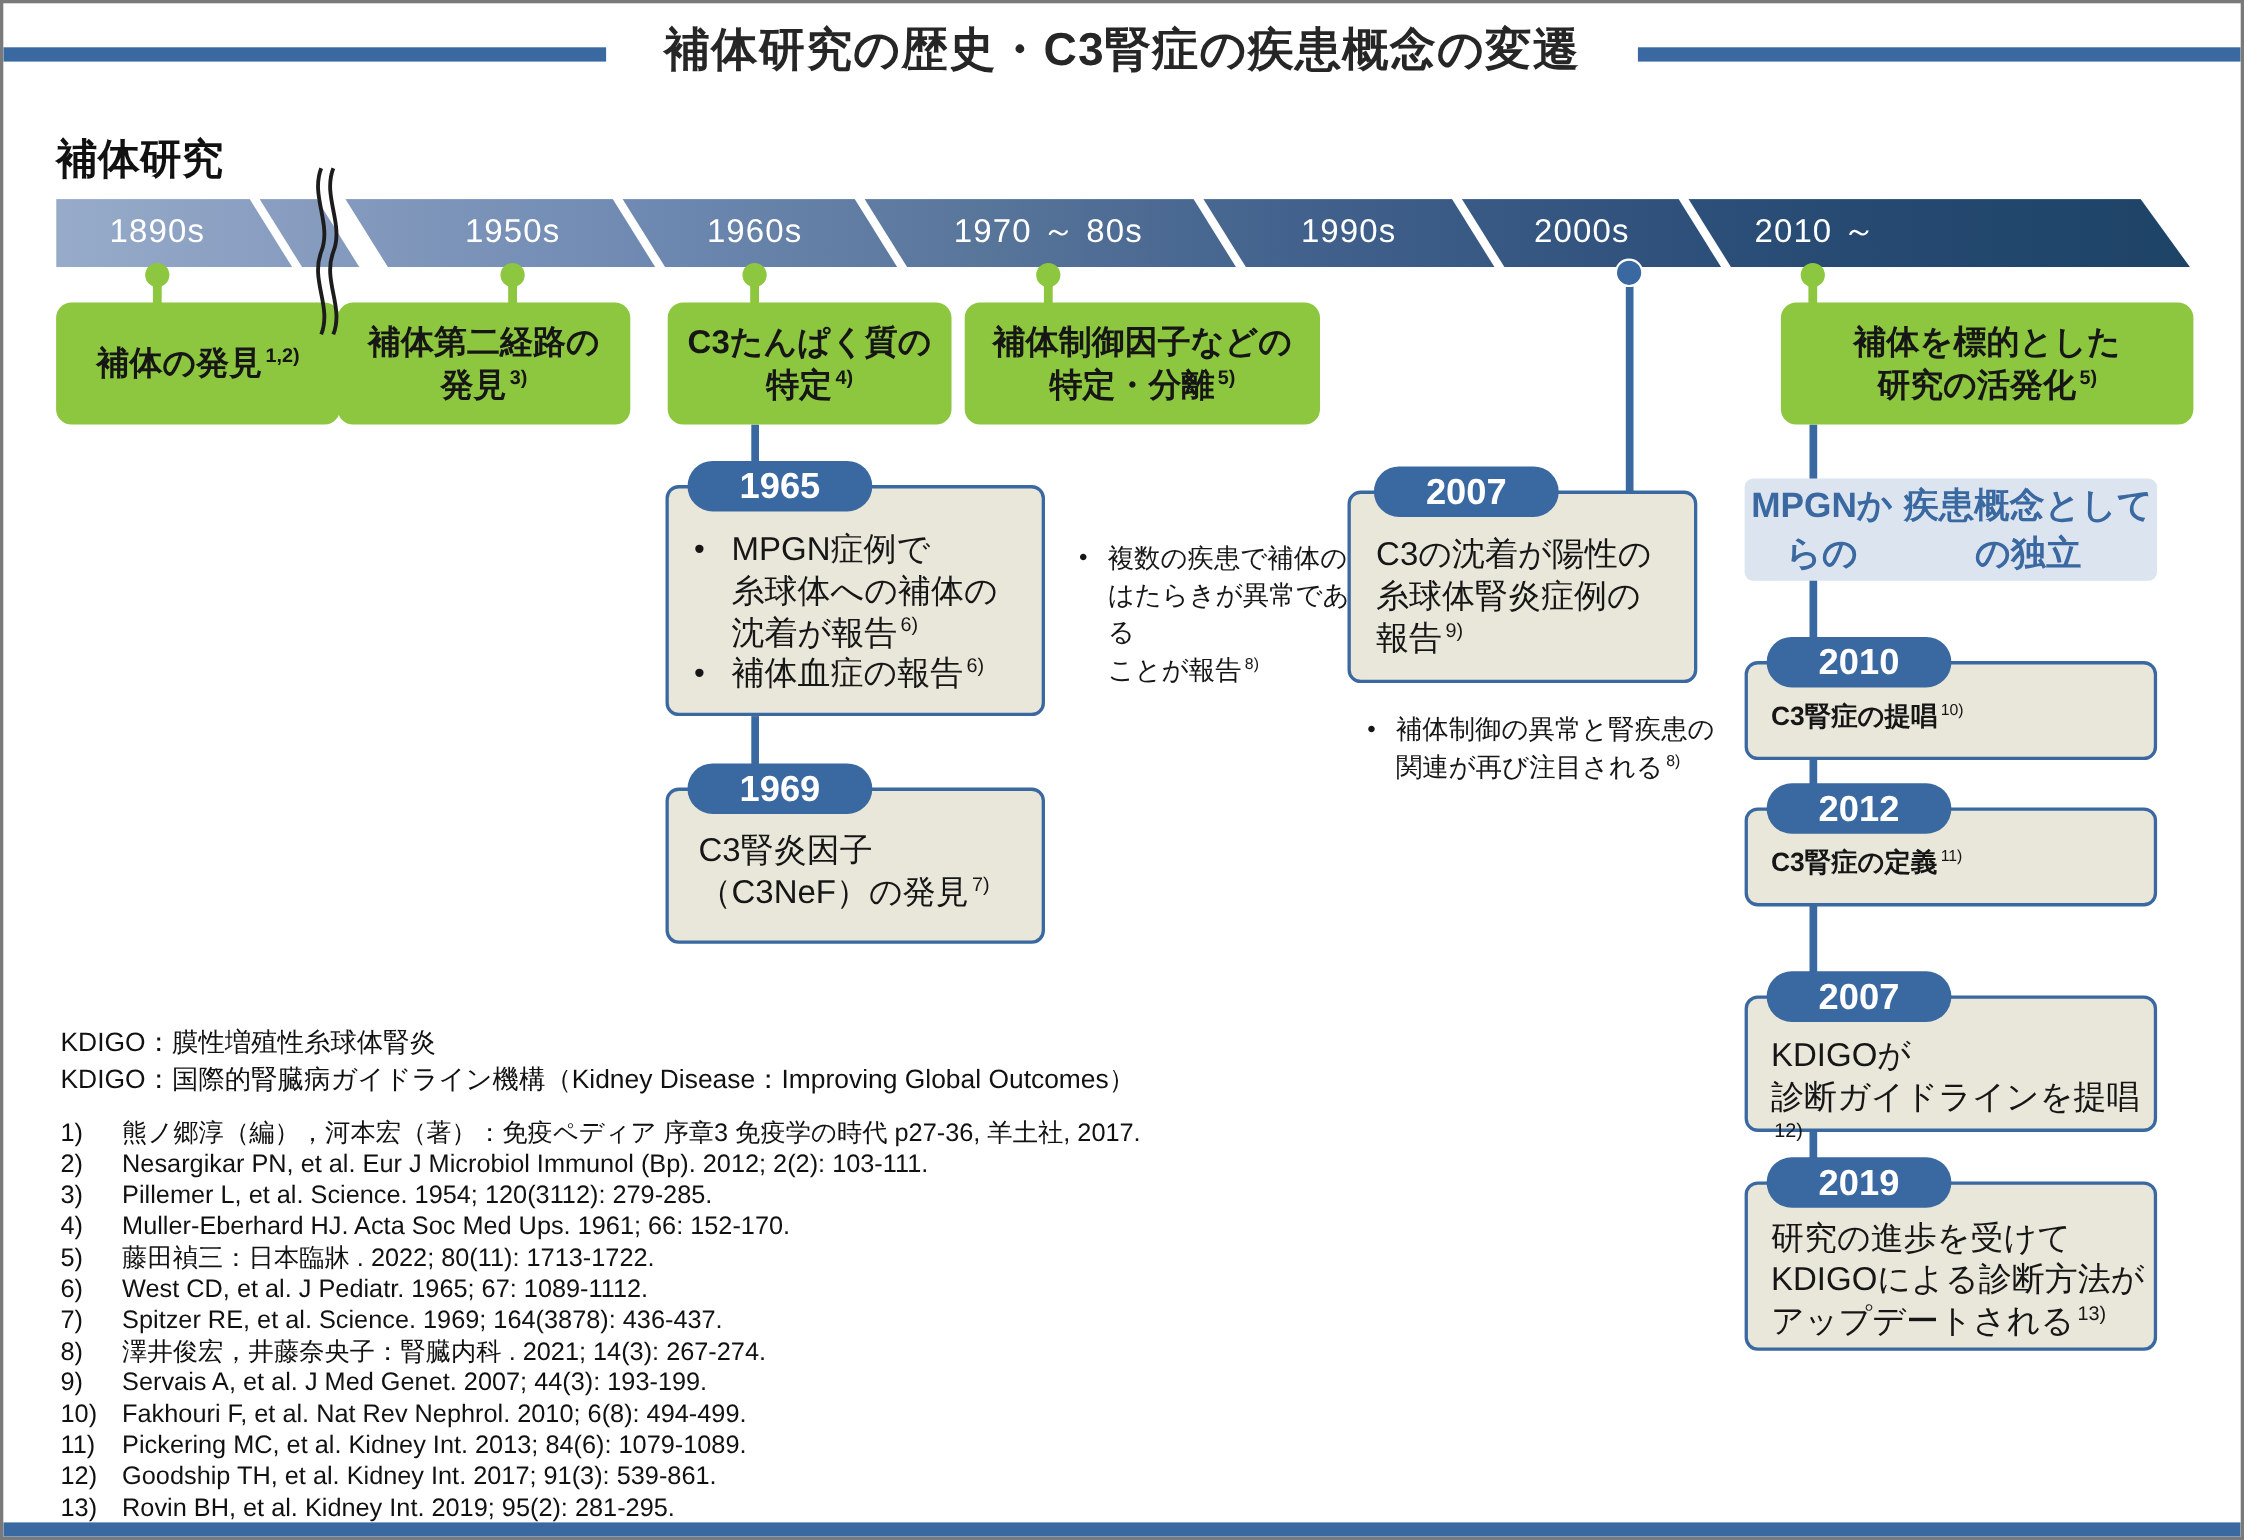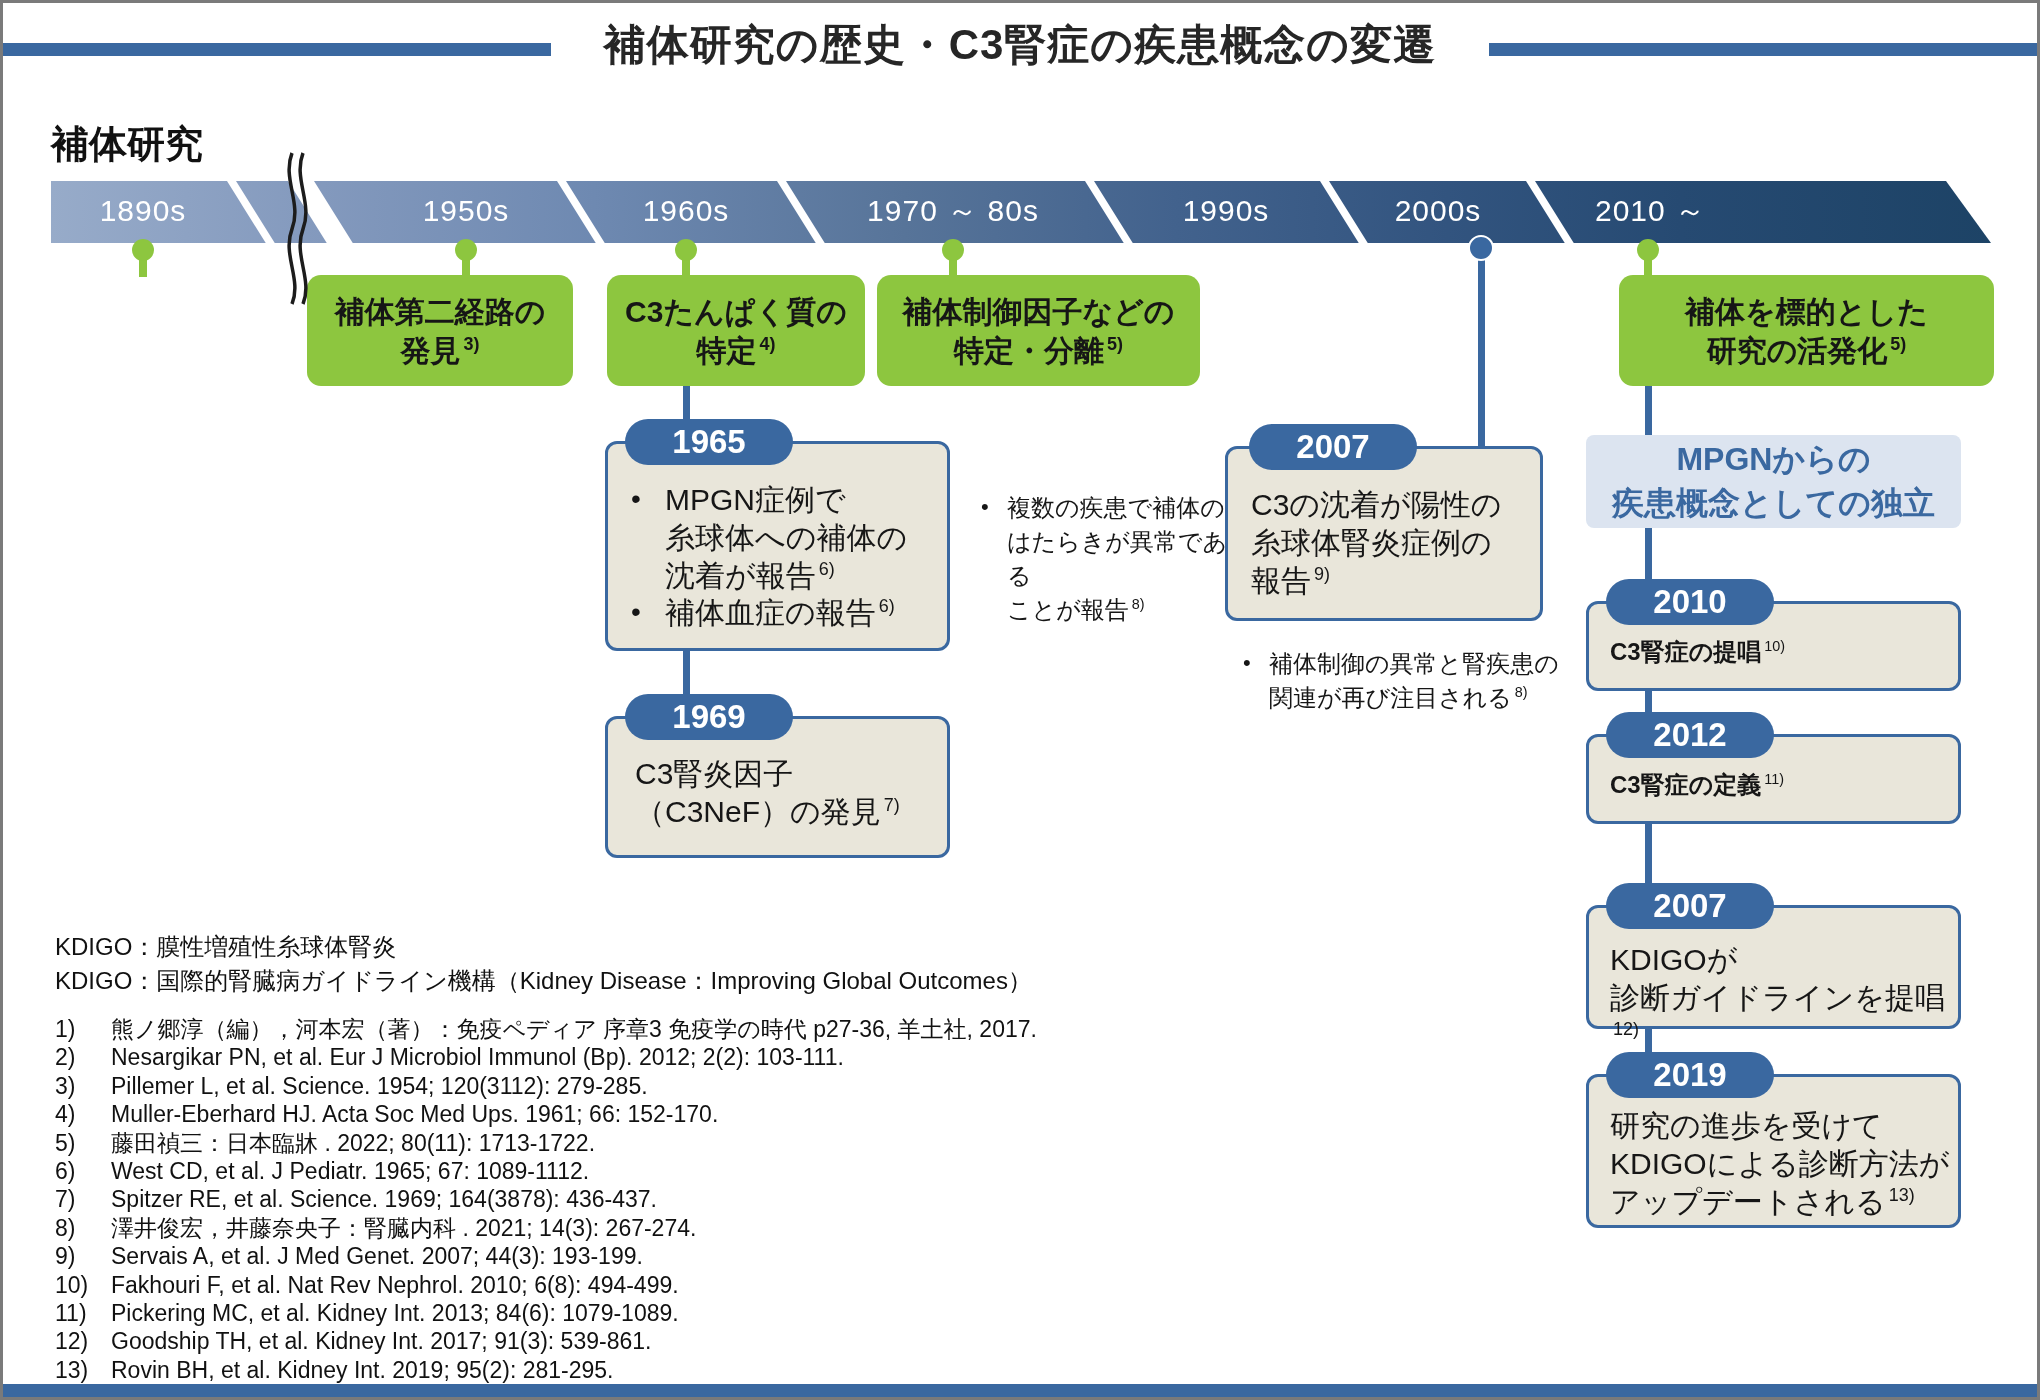--- a/index.html
+++ b/index.html
@@ -45,21 +45,21 @@
   .badge{position:absolute; width:168px; height:46px; background:#3a68a0; border-radius:23px;
     color:#fff; font-size:33px; font-weight:bold; text-align:center; line-height:46px; z-index:6;}
   .econtent{position:absolute; font-size:30px; line-height:1.26; color:#161616;}
   .econtent.bold{font-weight:bold; font-size:24px;}
   .bullets .bullet{display:flex; align-items:flex-start;}
   .bmark{width:34px; flex:0 0 34px; font-size:28px;}
   
   .note{position:absolute; display:flex; font-size:24px; line-height:1.42; color:#161616; z-index:2;}
   .note .bmark{width:26px; flex:0 0 26px; font-size:22px;}
   
-  .ibox{position:absolute; background:#dce4f0; border-radius:8px; display:flex; flex-direction:column;
+  .ibox{position:absolute; background:#dce4f0; border-radius:8px; display:flex; 
     justify-content:center; align-items:center; text-align:center; color:#3a68a0;
     font-weight:bold; font-size:32px; line-height:1.35; z-index:2;}
   
   .abbr{position:absolute; left:52px; font-size:24px; color:#111;}
   .refs{position:absolute; left:52px; top:1012px; font-size:23px; color:#111;}
   .ref{display:flex; line-height:28.4px;}
   .ref .num{width:56px; flex:0 0 56px;}
   .sup{font-size:0.60em; vertical-align:super; margin-left:3px; font-weight:inherit;}
   .bottom-bar{position:absolute; left:0; right:0; bottom:0; height:13px; background:#3a68a0;}
 </style>
@@ -106,20 +106,23 @@
   <div class="dot green" style="left:672px;  top:236px"></div>
   <div class="dot green" style="left:939px;  top:236px"></div>
   <div class="dot blue" style="left:1465px; top:232px"></div>
   <div class="dot green" style="left:1634px; top:236px"></div>
   <div class="stem" style="left:136px;  top:252px; height:22px"></div>
   <div class="stem" style="left:459px;  top:252px; height:22px"></div>
   <div class="stem" style="left:679px;  top:252px; height:22px"></div>
   <div class="stem" style="left:946px;  top:252px; height:22px"></div>
   <div class="stem" style="left:1641px; top:252px; height:22px"></div>
 
+  <div class="gbox" style="left:48px; width:258px">
+    <div><span>補体の発見</span><span class="sup">1,2)</span></div>
+  </div>
   <div class="gbox" style="left:304px; width:266px">
     <div><span>補体第二経路の</span></div>
     <div><span>発見</span><span class="sup">3)</span></div>
   </div>
   <div class="gbox" style="left:604px; width:258px">
     <div><span>C3たんぱく質の</span></div>
     <div><span>特定</span><span class="sup">4)</span></div>
   </div>
   <div class="gbox" style="left:874px; width:323px">
     <div><span>補体制御因子などの</span></div>

